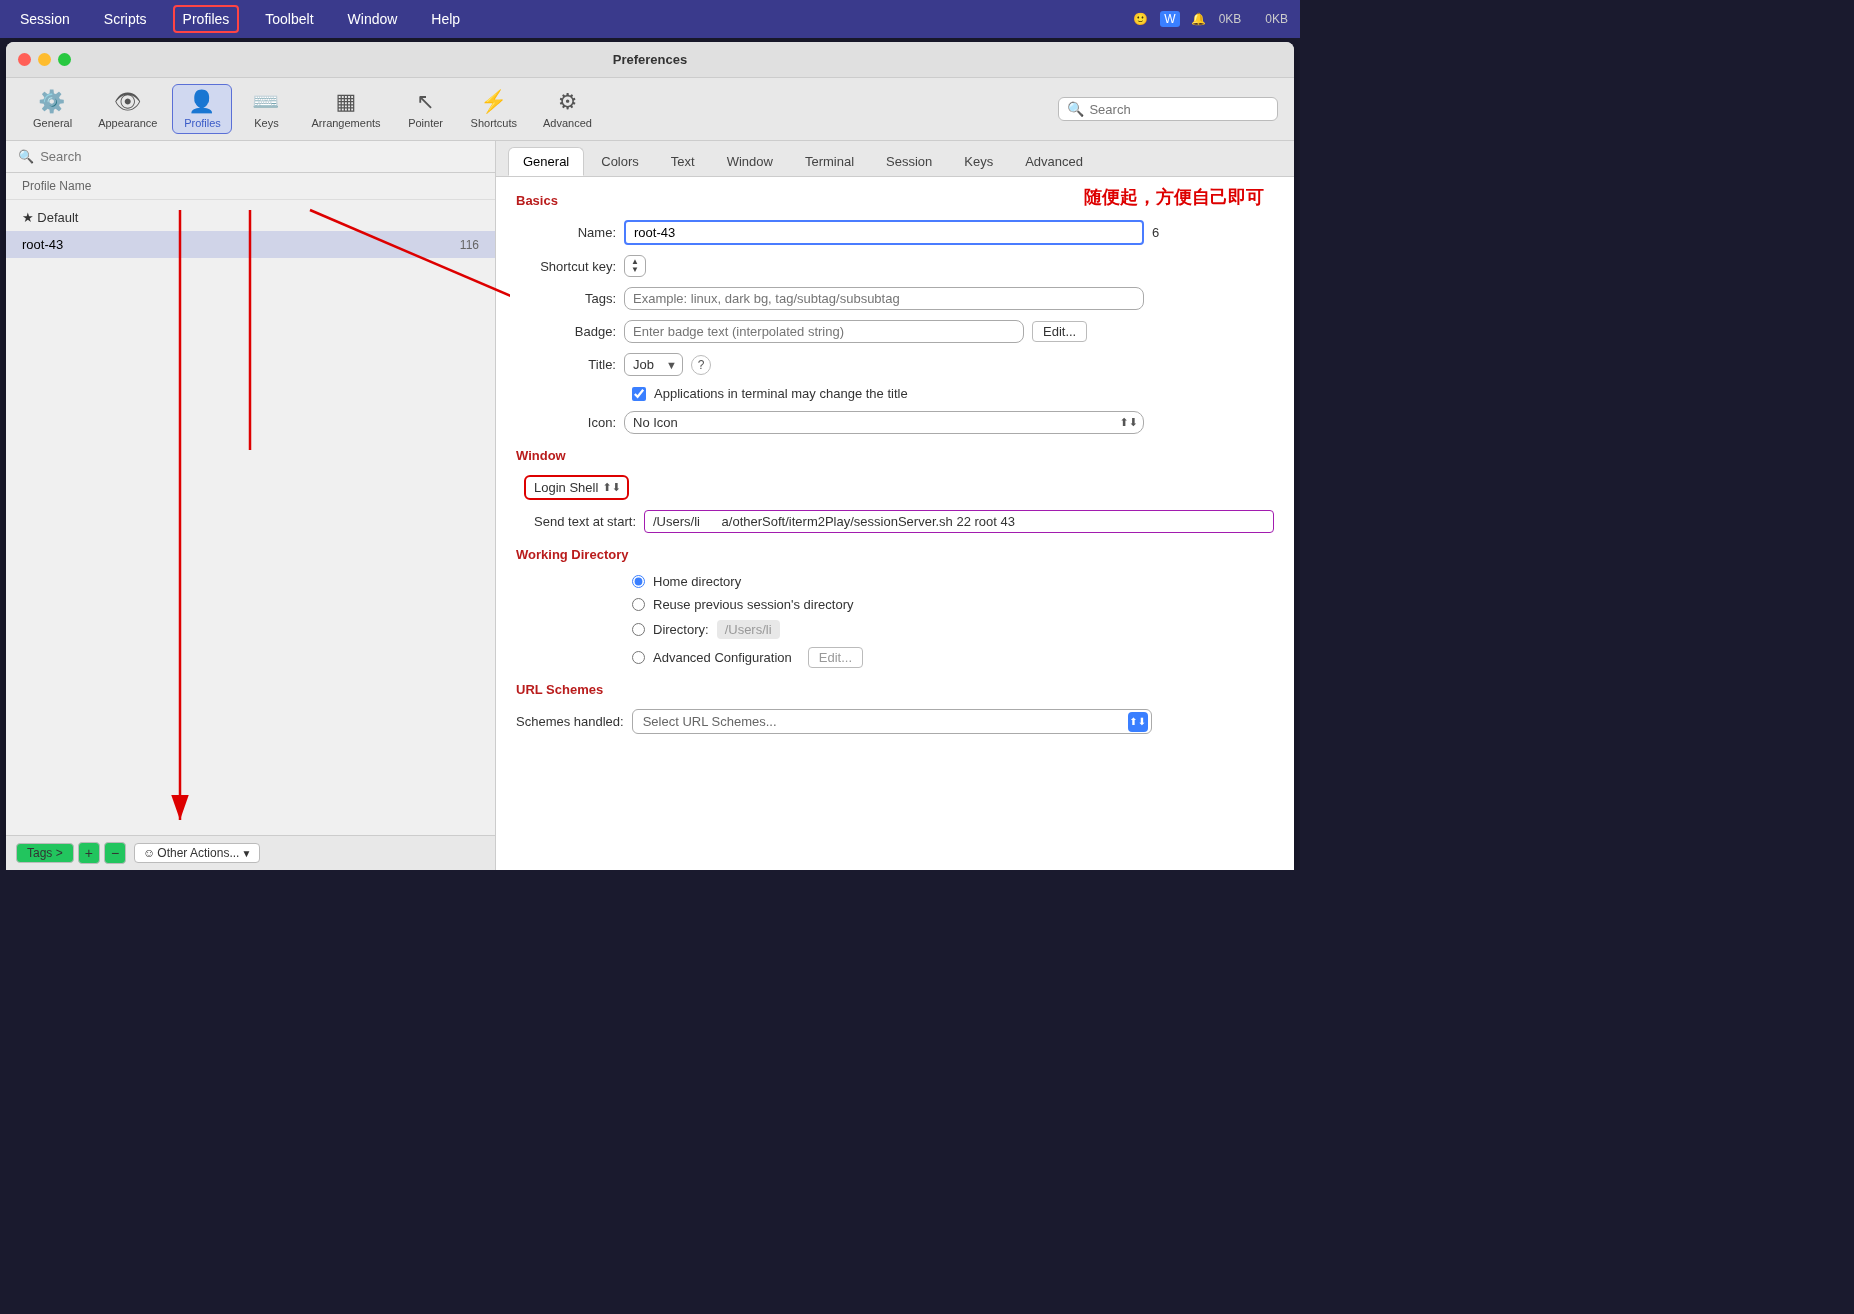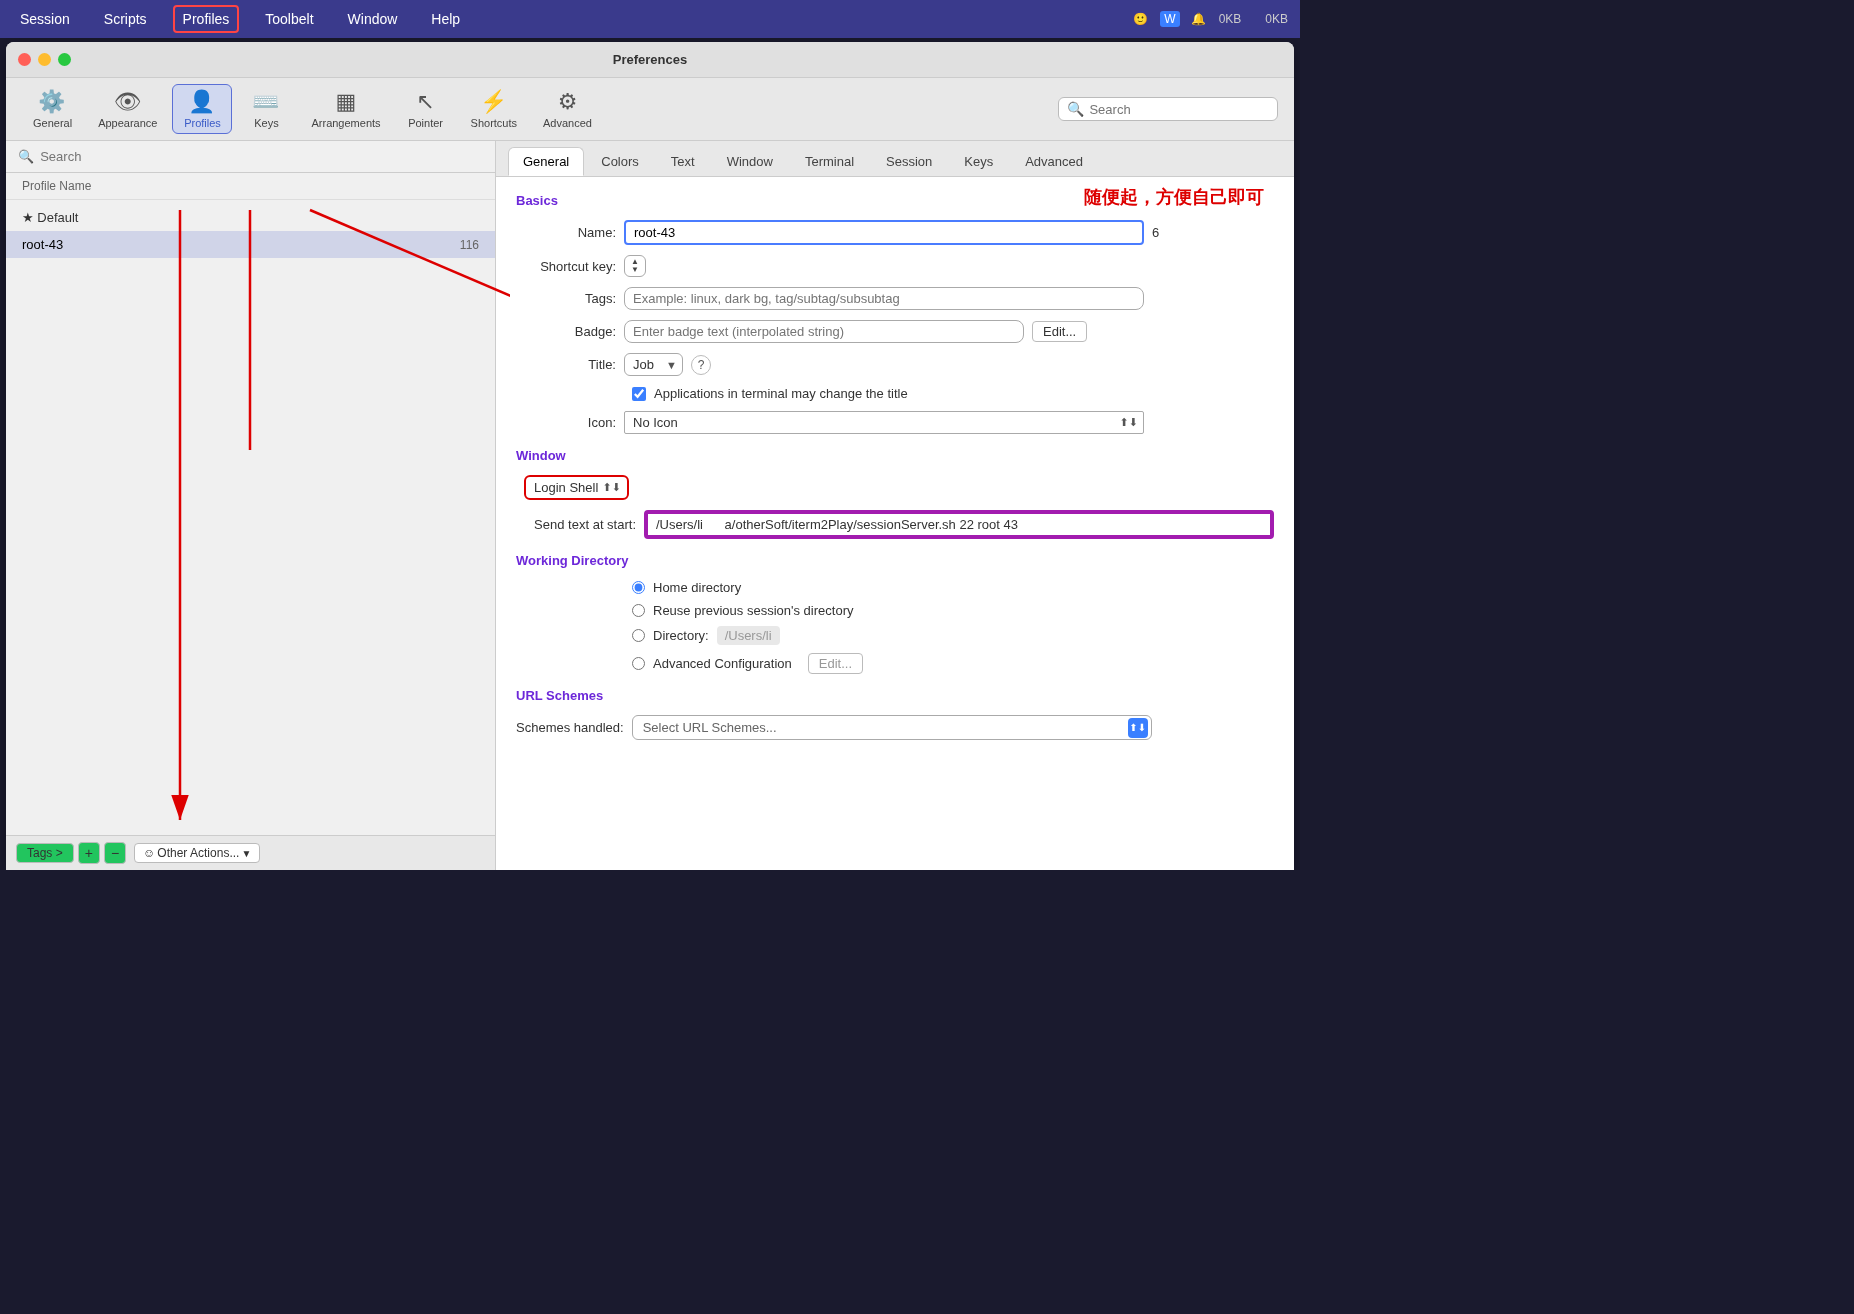--- a/index.html
+++ b/index.html
@@ -281,21 +281,21 @@
     
     .form-content {
       padding: 16px 20px;
       background: white;
       flex: 1;
     }
 
     .section-title {
       font-size: 13px;
       font-weight: 700;
-      color: #6d28d9;
+      color: #b91c1c;
       margin-bottom: 12px;
     }
 
     .form-row {
       display: flex;
       align-items: center;
       margin-bottom: 10px;
       gap: 8px;
     }
     .form-label {
@@ -473,21 +473,21 @@
     }
     .send-text-label {
       text-align: right;
       min-width: 120px;
       font-size: 13px;
       color: #333;
       flex-shrink: 0;
     }
     .send-text-input {
       flex: 1;
-      border: 4px solid #a21caf;
+      border: 1px solid #a21caf;
       border-radius: 4px;
       padding: 3px 8px;
       font-size: 13px;
       outline: none;
       background: white;
       color: #333;
     }
 
     
     .url-schemes-select {
@@ -694,21 +694,21 @@
         </div>
 
         <div class="checkbox-row">
           <input type="checkbox" checked="" id="appsChange" style="">
           <label for="appsChange" class="checkbox-label">Applications in terminal may change the title</label>
         </div>
 
         <div class="form-row">
           <span class="form-label">Icon:</span>
           <div class="select-with-arrow" style="flex:1;max-width:520px;">
-            <select style="appearance:none;background:white;border:1px solid #aaa;border-radius:2px;padding:3px 28px 3px 8px;font-size:13px;cursor:pointer;color:#333;outline:none;width:100%;">
+            <select style="appearance:none;background:white;border:1px solid #aaa;border-radius:10px;padding:3px 28px 3px 8px;font-size:13px;cursor:pointer;color:#333;outline:none;width:100%;">
               <option>No Icon</option>
             </select>
             <span class="select-arrow">⬆⬇</span>
           </div>
         </div>
 
         <div class="section-divider">
           <div class="section-title">Window</div>
         </div>
 

